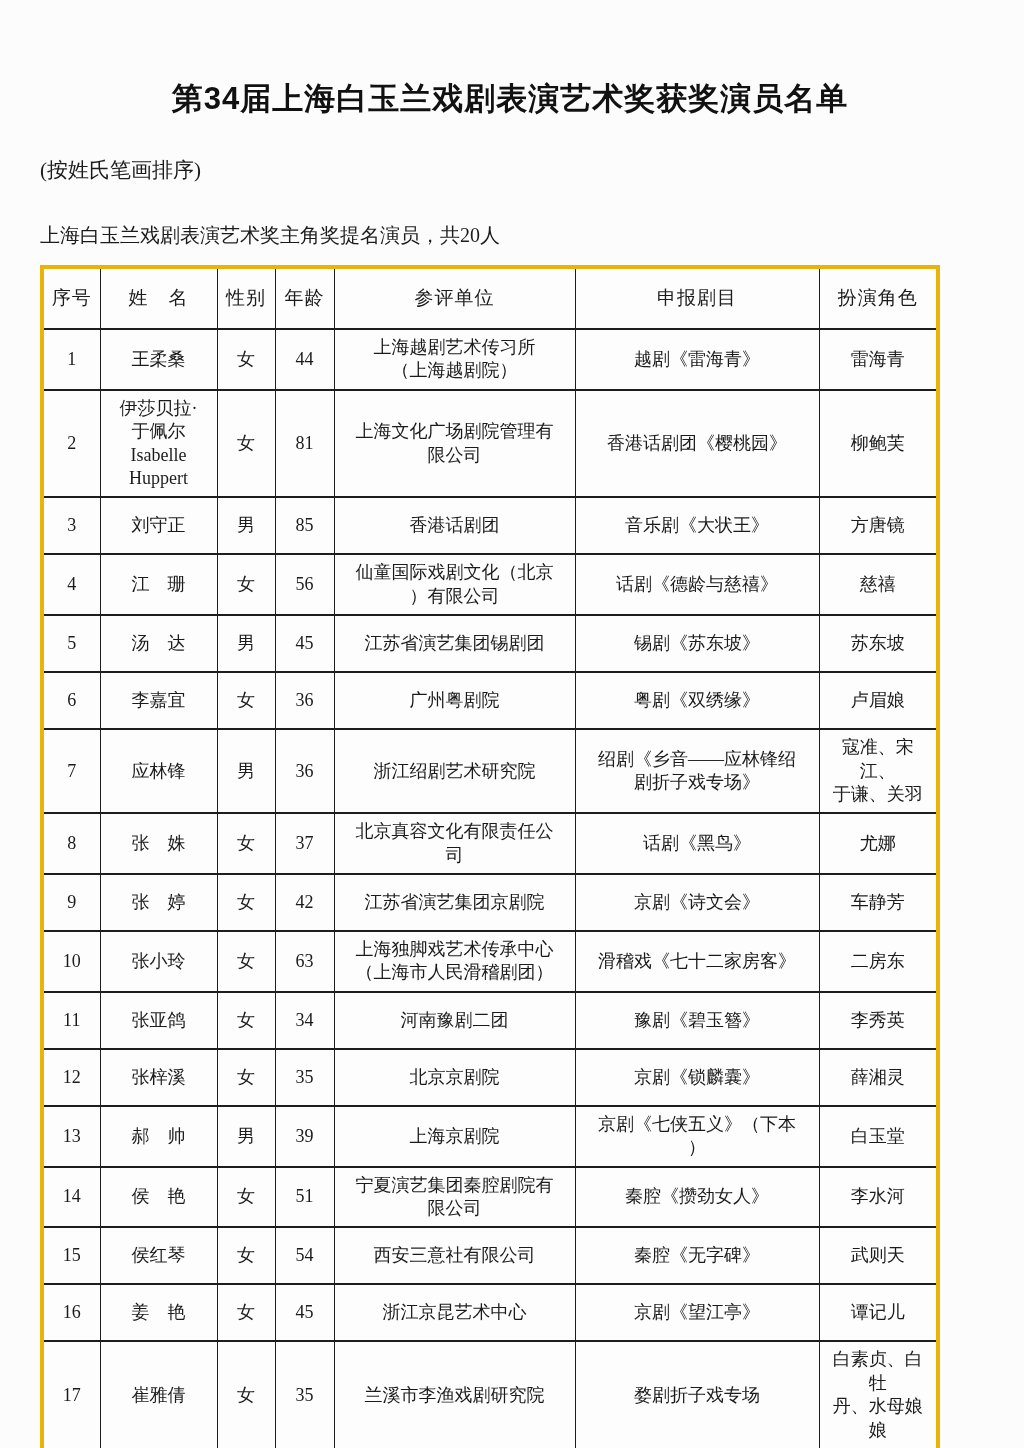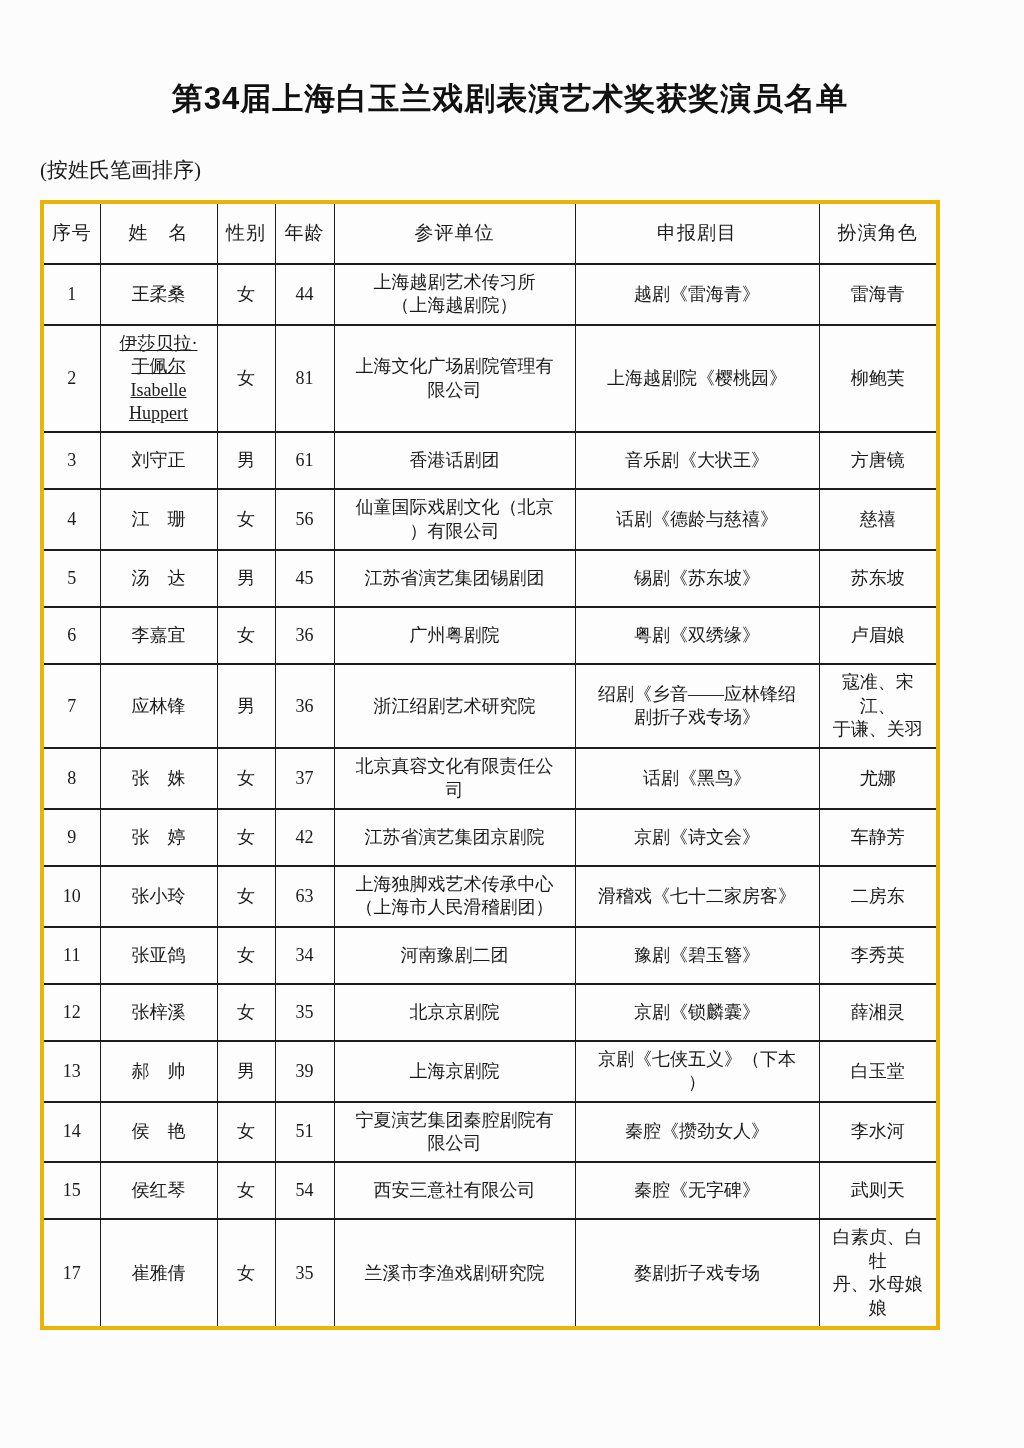--- a/index.html
+++ b/index.html
@@ -54,35 +54,36 @@
     padding: 6px 6px;
     white-space: pre-line;
     font-weight: 400;
     color: #1b1b1b;
     overflow: hidden;
   }
   table.awards thead tr { height: 62px; }
   table.awards tbody tr { height: 57px; }
   table.awards th { font-size: 19px; letter-spacing: 1px; }
   td.col-unit, td.col-play { text-align: left; padding-left: 8px; padding-right: 4px; }
-  td.left { text-align: left; padding-left: 8px; text-decoration: underline; }
+  td.left { text-align: left; padding-left: 8px; }
   td.small-text {
     font-size: 14.5px;
     line-height: 1.4;
     text-align: left;
     padding-left: 6px;
     padding-right: 2px;
   }
 </style>
 </head>
 <body>
 
 <div class="page">
   <h1 class="doc-title">第34届上海白玉兰戏剧表演艺术奖获奖演员名单</h1>
   <div class="doc-subtitle">(按姓氏笔画排序)</div>
+  <div class="doc-intro">上海白玉兰戏剧表演艺术奖主角奖提名演员，共20人</div>
 
   <table class="awards">
     <colgroup>
       <col style="width:58px">
       <col style="width:117px">
       <col style="width:58px">
       <col style="width:59px">
       <col style="width:241px">
       <col style="width:244px">
       <col style="width:119px">
@@ -112,28 +113,28 @@
         <tr>
           <td class="col-no">2</td>
           <td class="col-name left">伊莎贝拉·
 于佩尔
 Isabelle
 Huppert</td>
           <td class="col-gender">女</td>
           <td class="col-age">81</td>
           <td class="col-unit">上海文化广场剧院管理有
 限公司</td>
-          <td class="col-play">上海越剧院《樱桃园》</td>
+          <td class="col-play">香港话剧团《樱桃园》</td>
           <td class="col-role">柳鲍芙</td>
         </tr>
         <tr>
           <td class="col-no">3</td>
           <td class="col-name">刘守正</td>
           <td class="col-gender">男</td>
-          <td class="col-age">61</td>
+          <td class="col-age">85</td>
           <td class="col-unit">香港话剧团</td>
           <td class="col-play">音乐剧《大状王》</td>
           <td class="col-role">方唐镜</td>
         </tr>
         <tr>
           <td class="col-no">4</td>
           <td class="col-name">江　珊</td>
           <td class="col-gender">女</td>
           <td class="col-age">56</td>
           <td class="col-unit">仙童国际戏剧文化（北京
@@ -240,20 +241,29 @@
         <tr>
           <td class="col-no">15</td>
           <td class="col-name">侯红琴</td>
           <td class="col-gender">女</td>
           <td class="col-age">54</td>
           <td class="col-unit">西安三意社有限公司</td>
           <td class="col-play">秦腔《无字碑》</td>
           <td class="col-role">武则天</td>
         </tr>
         <tr>
+          <td class="col-no">16</td>
+          <td class="col-name">姜　艳</td>
+          <td class="col-gender">女</td>
+          <td class="col-age">45</td>
+          <td class="col-unit">浙江京昆艺术中心</td>
+          <td class="col-play">京剧《望江亭》</td>
+          <td class="col-role">谭记儿</td>
+        </tr>
+        <tr>
           <td class="col-no">17</td>
           <td class="col-name">崔雅倩</td>
           <td class="col-gender">女</td>
           <td class="col-age">35</td>
           <td class="col-unit">兰溪市李渔戏剧研究院</td>
           <td class="col-play">婺剧折子戏专场</td>
           <td class="col-role small-text">白素贞、白牡
 丹、水母娘娘</td>
         </tr>
       </tbody>

